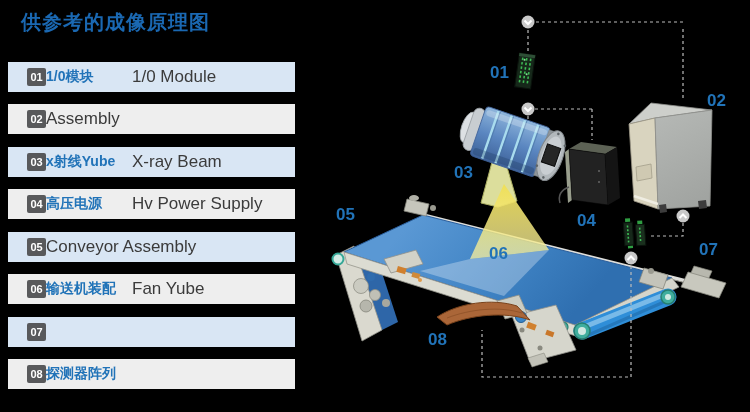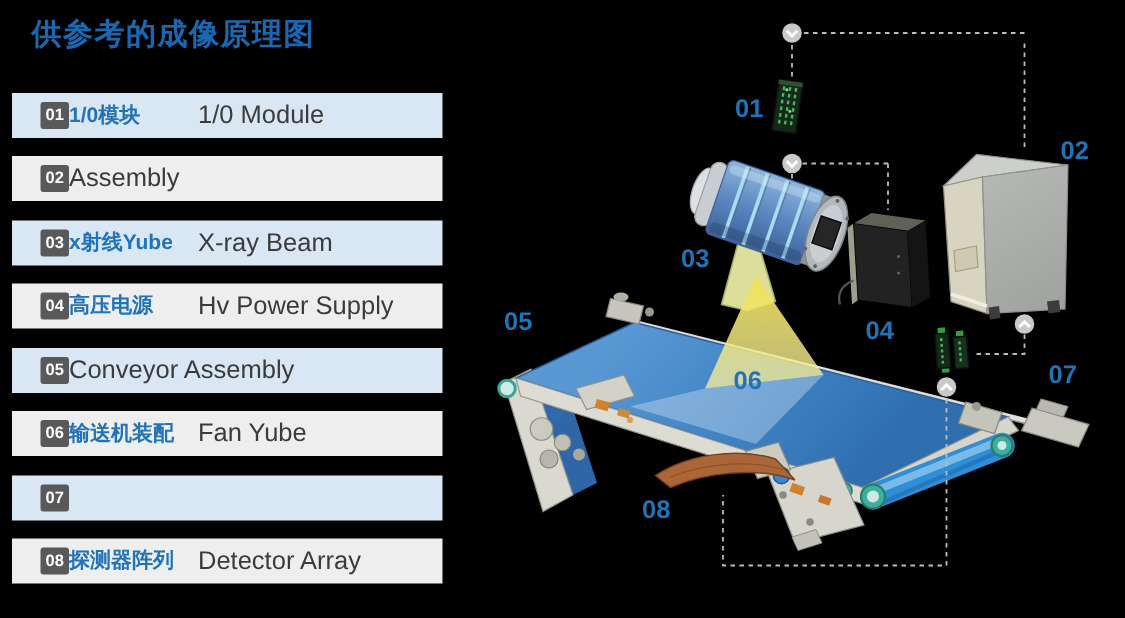--- a/index.html
+++ b/index.html
@@ -55,21 +55,20 @@
       <span class="badge">06</span>
       <span class="zh">输送机装配</span>
       <span class="en">Fan Yube</span>
     </div>
     <div class="lrow rowA" style="top:317px">
       <span class="badge">07</span>
     </div>
     <div class="lrow rowB" style="top:359px">
       <span class="badge">08</span>
       <span class="zh">探测器阵列</span>
-      <span class="en">Detector Array</span>
     </div>
   </div>
 
   <svg class="diagram-svg" viewBox="0 0 750 412">
     <defs>
       <linearGradient id="beltGrad" gradientUnits="userSpaceOnUse" x1="420" y1="210" x2="560" y2="330">
         <stop offset="0" stop-color="#5a98d4"></stop>
           <stop offset="0.55" stop-color="#3f83c4"></stop>
           <stop offset="1" stop-color="#2f6fb0"></stop>
       </linearGradient>

